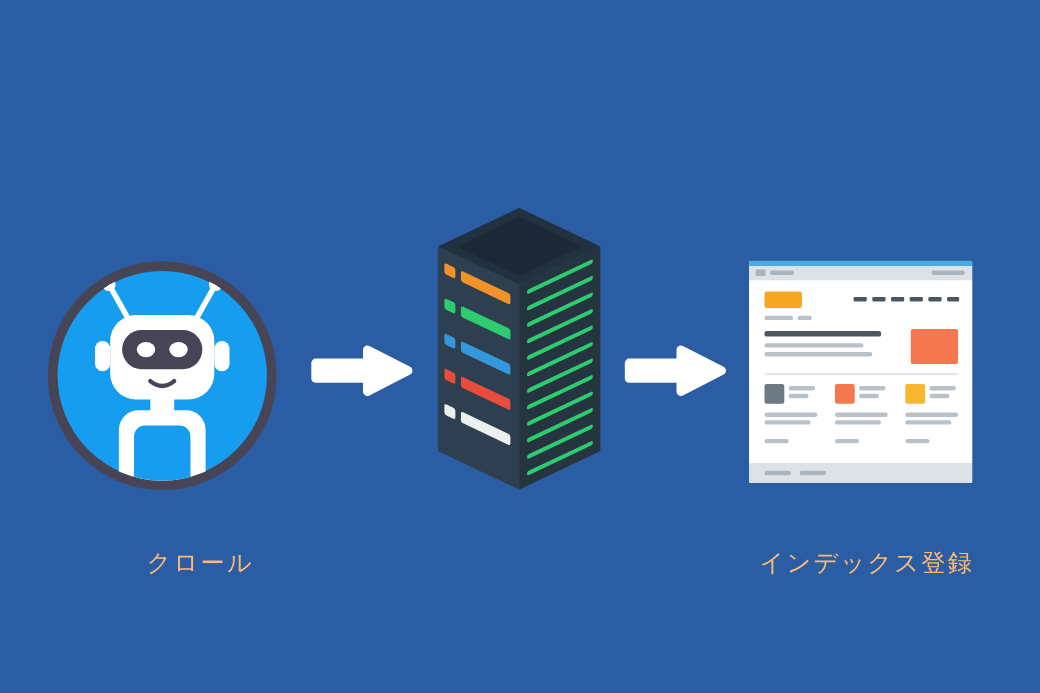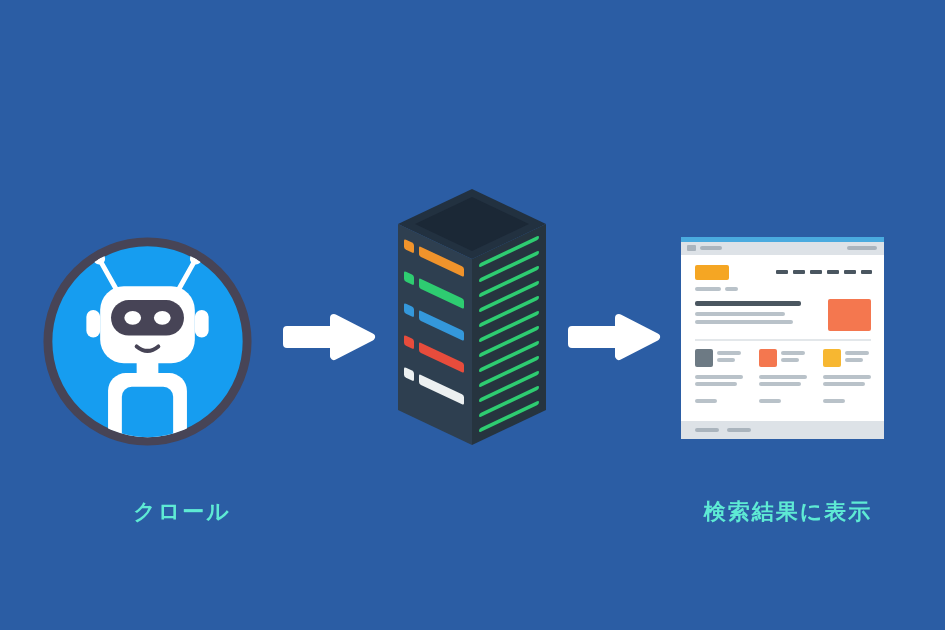--- a/index.html
+++ b/index.html
@@ -8,25 +8,25 @@
     width:945px;height:630px;
     background:#2b5da4;
     overflow:hidden;
     font-family:"Liberation Sans","DejaVu Sans",sans-serif;
   }
   .abs{position:absolute;}
   .step-label{
     position:absolute;
     top:497px;
     transform:translateX(-50%);
-    color:#5eead4;
+    color:#fdba74;
     font-size:22px;
     letter-spacing:2px;
     white-space:nowrap;
-    font-weight:700;
+    font-weight:400;
   }
 </style>
 </head>
 <body>
 
 <div class="canvas">
 
   <svg class="abs" style="left:41px;top:235px" width="213" height="213" viewBox="0 0 216 216">
     <defs>
         <clipPath id="robotClip">
@@ -186,15 +186,15 @@
     </g>
 
     <rect y="184" width="203" height="18" fill="#dde2e7"></rect>
     <g fill="#aab4bd">
       <rect x="14" y="191" width="24" height="4" rx="2"></rect>
       <rect x="46" y="191" width="24" height="4" rx="2"></rect>
     </g>
   </svg>
 
   <div class="step-label" style="left:182px">クロール</div>
-  <div class="step-label" style="left:788px">検索結果に表示</div>
+  <div class="step-label" style="left:788px">インデックス登録</div>
 
 </div>
 
 </body></html>

